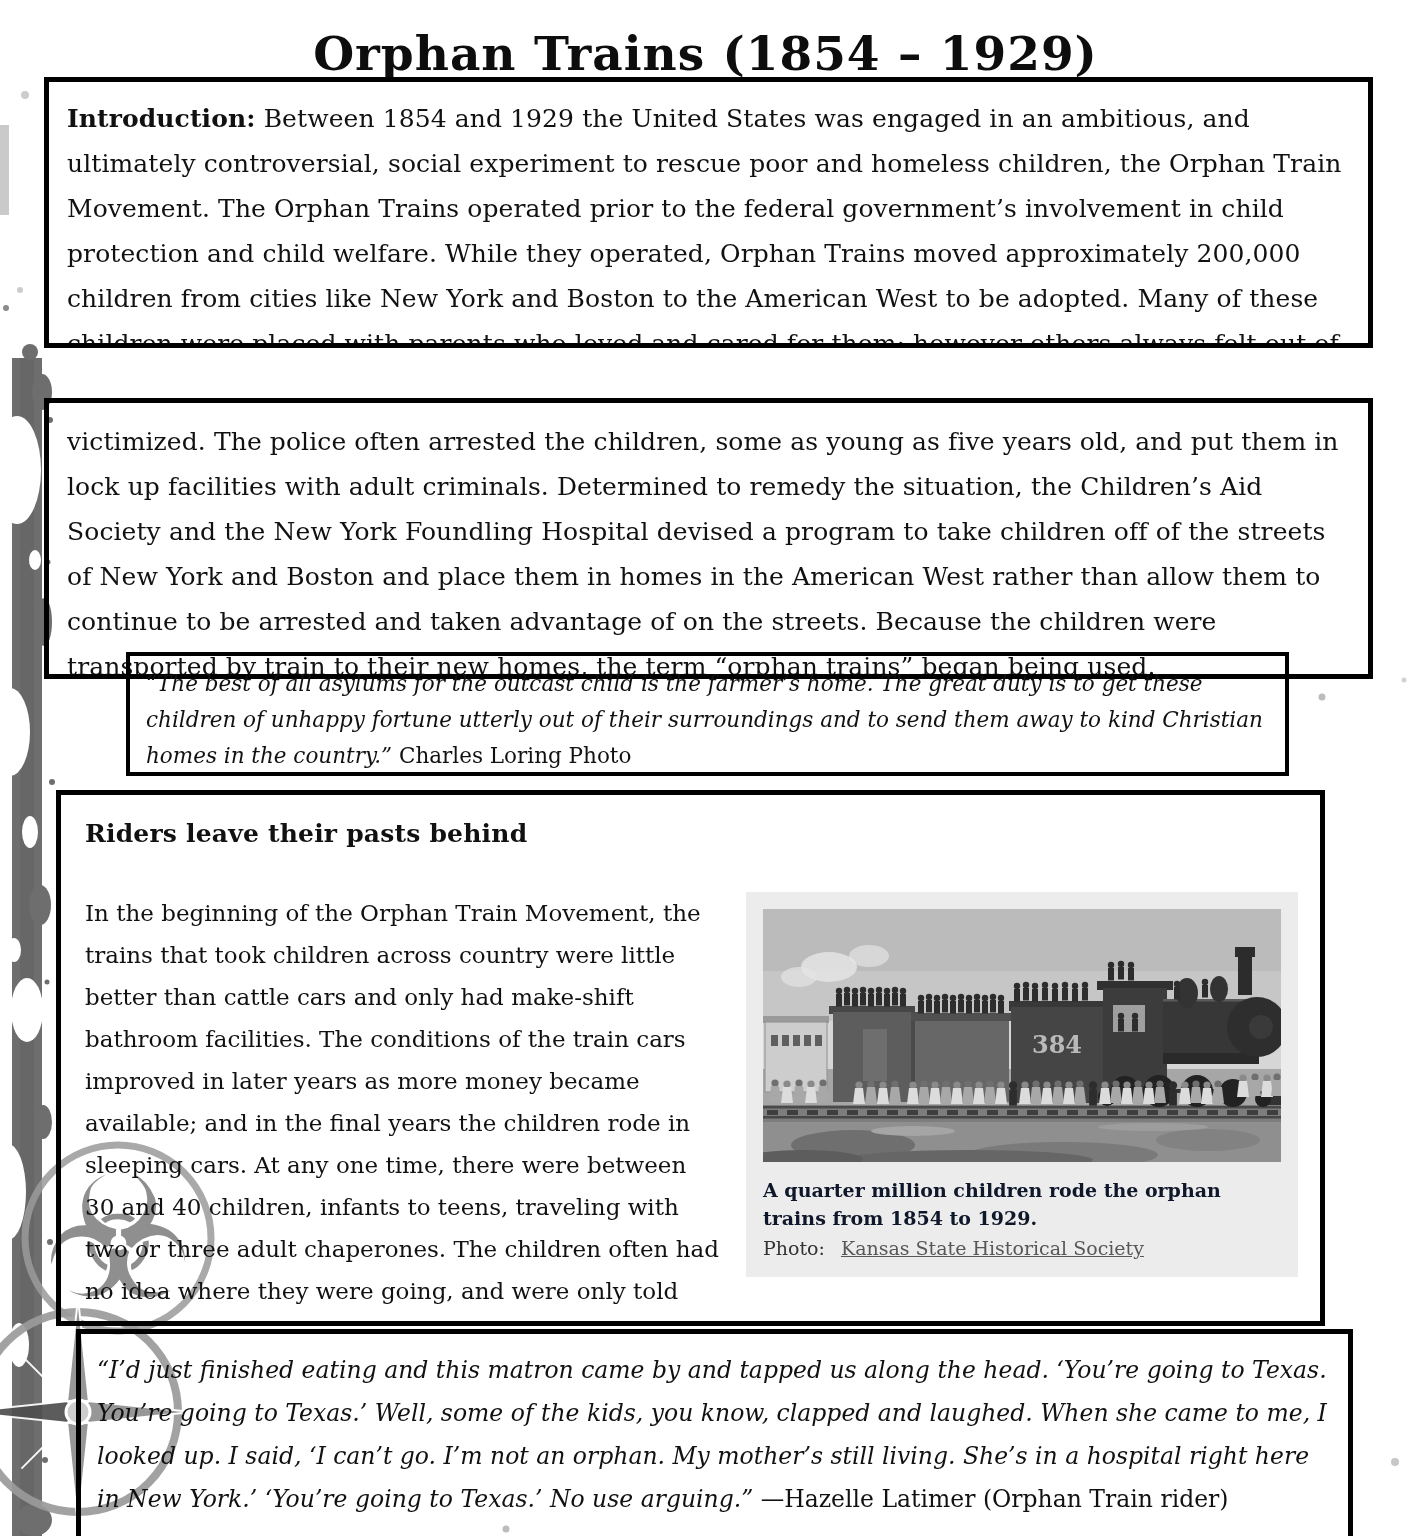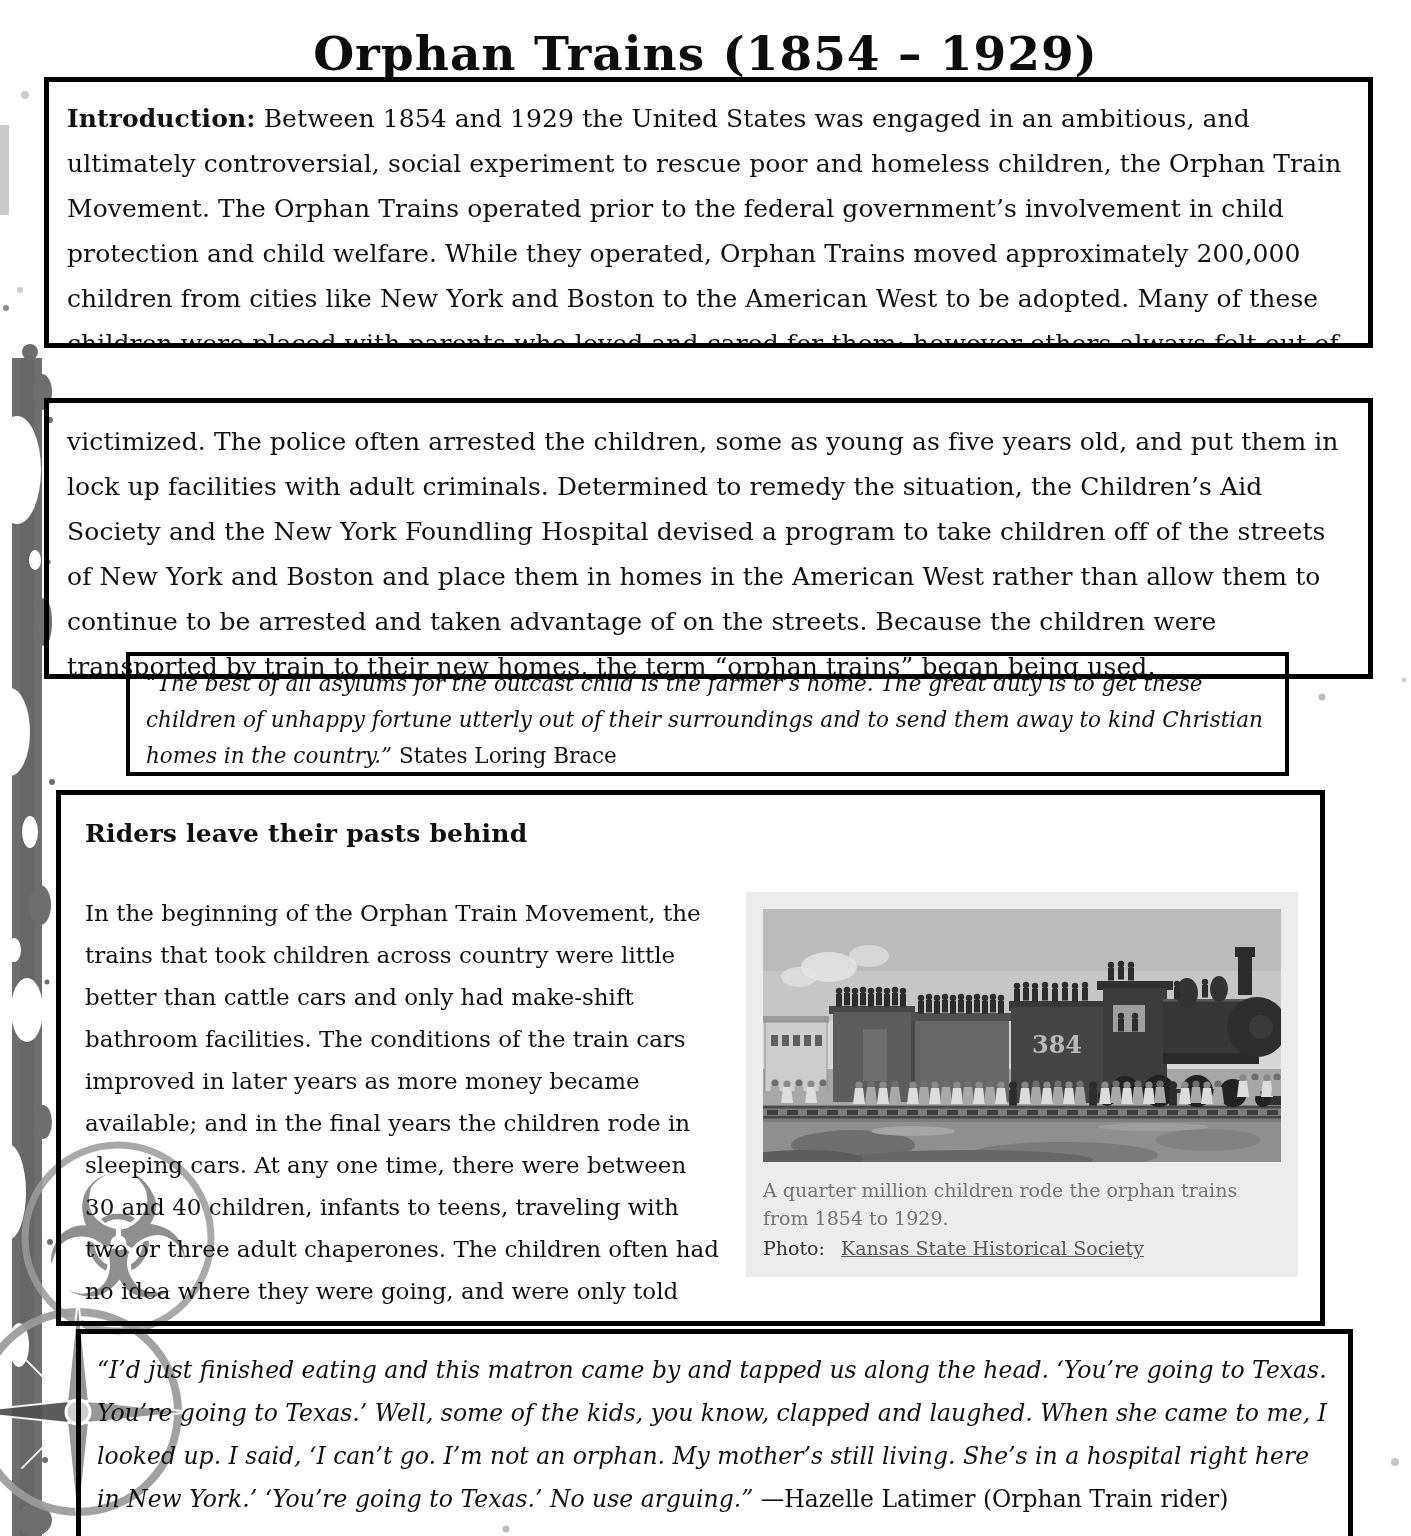--- a/index.html
+++ b/index.html
@@ -53,22 +53,22 @@
   .riders-flex { display:flex; gap:24px; align-items:flex-start; }
   .riders-body { flex:1; font-size:23px; line-height:42px; }
 
   .figure {
     width:552px; flex:0 0 552px;
     background:#ececec;
     padding:17px 17px 16px 17px;
   }
   .photo-svg { display:block; width:518px; height:253px; }
   .figure-caption {
-    font-size:19px; font-weight:normal; line-height:28px;
-    margin-top:14px; color:#737373;
+    font-size:19px; font-weight:bold; line-height:28px;
+    margin-top:14px; color:#0f172a;
   }
   .figure-credit { font-size:19px; line-height:26px; margin-top:3px; color:#333; }
   .figure-credit a { color:#575757; text-decoration:underline; margin-left:16px; }
 </style>
 </head>
 <body>
 
 <svg class="decor-layer" width="1411" height="1536" viewBox="0 0 1411 1536" aria-hidden="true">
 
   <g>
@@ -134,21 +134,21 @@
 
 <div class="layer tbox intro-box">
   <p class="body-text"><span class="lead-label">Introduction:</span> <span>Between 1854 and 1929 the United States was engaged in an ambitious, and ultimately controversial, social experiment to rescue poor and homeless children, the Orphan Train Movement. The Orphan Trains operated prior to the federal government’s involvement in child protection and child welfare. While they operated, Orphan Trains moved approximately 200,000 children from cities like New York and Boston to the American West to be adopted. Many of these children were placed with parents who loved and cared for them; however others always felt out of place and some were even mistreated.</span></p>
 </div>
 
 <div class="layer tbox cont-box">
   <p class="body-text">victimized. The police often arrested the children, some as young as five years old, and put them in lock up facilities with adult criminals. Determined to remedy the situation, the Children’s Aid Society and the New York Foundling Hospital devised a program to take children off of the streets of New York and Boston and place them in homes in the American West rather than allow them to continue to be arrested and taken advantage of on the streets. Because the children were transported by train to their new homes, the term “orphan trains” began being used.</p>
 </div>
 
 <div class="layer tbox quote-box-1">
-  <p><span class="q-text">“The best of all asylums for the outcast child is the farmer’s home. The great duty is to get these children of unhappy fortune utterly out of their surroundings and to send them away to kind Christian homes in the country.”</span> <span class="q-attr">States Loring Brace</span></p>
+  <p><span class="q-text">“The best of all asylums for the outcast child is the farmer’s home. The great duty is to get these children of unhappy fortune utterly out of their surroundings and to send them away to kind Christian homes in the country.”</span> <span class="q-attr">Charles Loring Photo</span></p>
 </div>
 
 <div class="layer tbox riders-box">
   <div class="riders-heading">Riders leave their pasts behind</div>
   <div class="riders-flex">
     <p class="riders-body">In the beginning of the Orphan Train Movement, the trains that took children across country were little better than cattle cars and only had make-shift bathroom facilities. The conditions of the train cars improved in later years as more money became available; and in the final years the children rode in sleeping cars. At any one time, there were between 30 and 40 children, infants to teens, traveling with two or three adult chaperones. The children often had no idea where they were going, and were only told that they were going to take a train ride.</p>
 
     <figure class="figure">
 
       <svg class="photo-svg" viewBox="0 0 518 253" aria-hidden="true">

